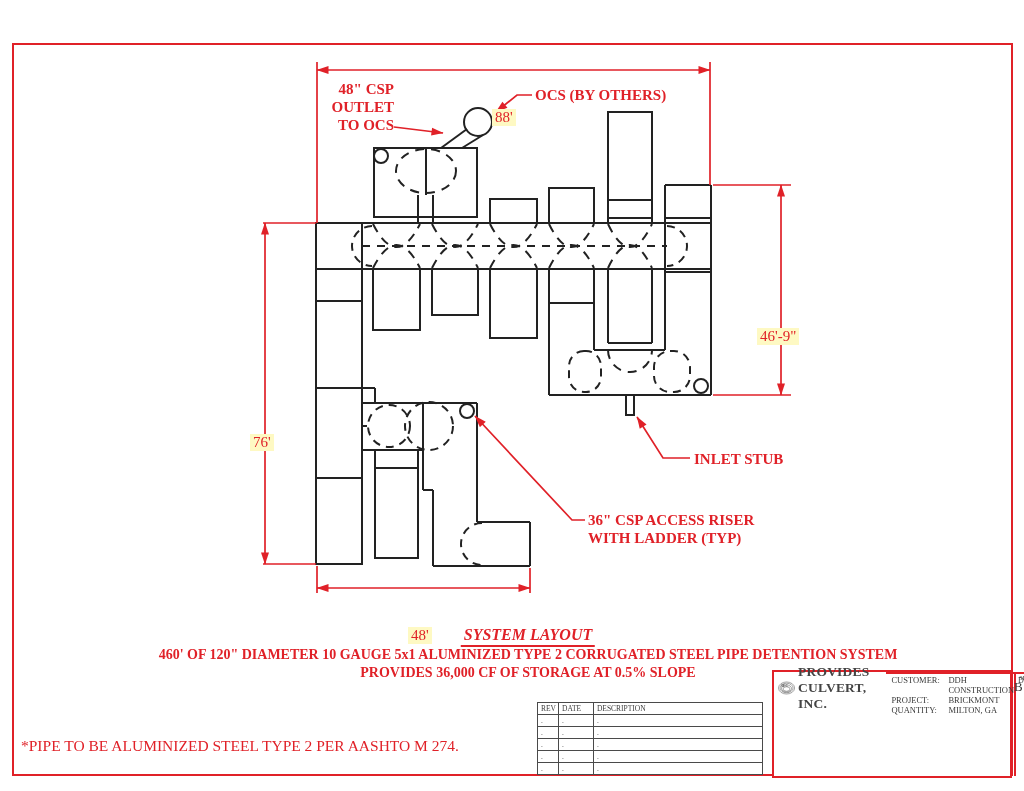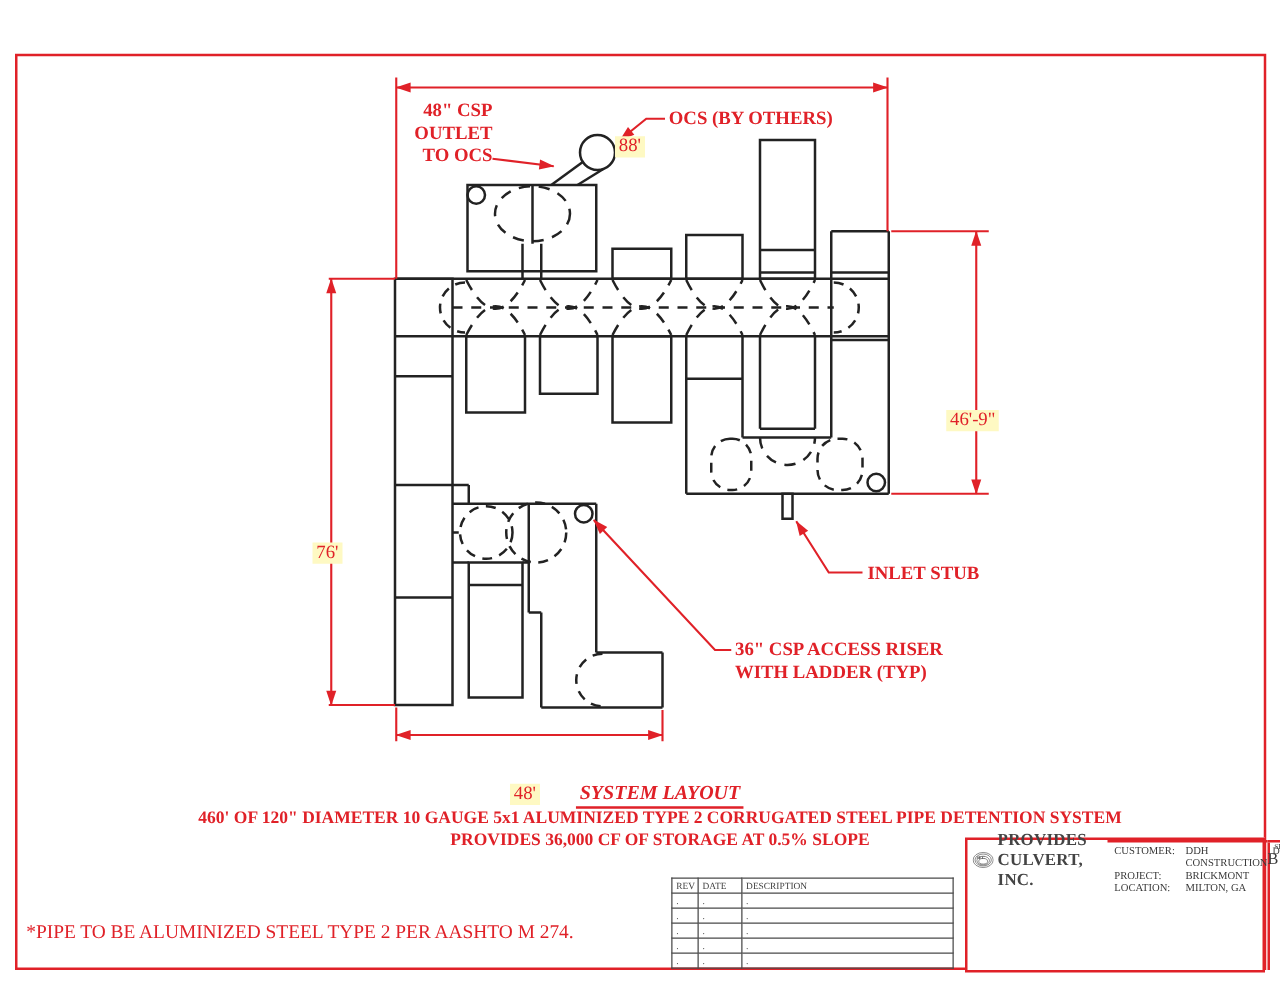--- a/index.html
+++ b/index.html
@@ -278,21 +278,21 @@
     <div class="tb-row2">
       <div class="info-line">
         <span>CUSTOMER:</span>
         <span>DDH CONSTRUCTION</span>
       </div>
       <div class="info-line">
         <span>PROJECT:</span>
         <span>BRICKMONT</span>
       </div>
       <div class="info-line">
-        <span>LOCATION:</span>
+        <span>QUANTITY:</span>
         <span>MILTON, GA</span>
       </div>
     </div>
     <div class="tb-row4">
       <div class="dwg-cell">
         <span class="dwg-lab">DWG:</span>
         <div class="dwg-name">BRICKMONT</div>
       </div>
       <div class="sht-cell">SHT</div>
       <div class="shts-cell">SHTS</div>

